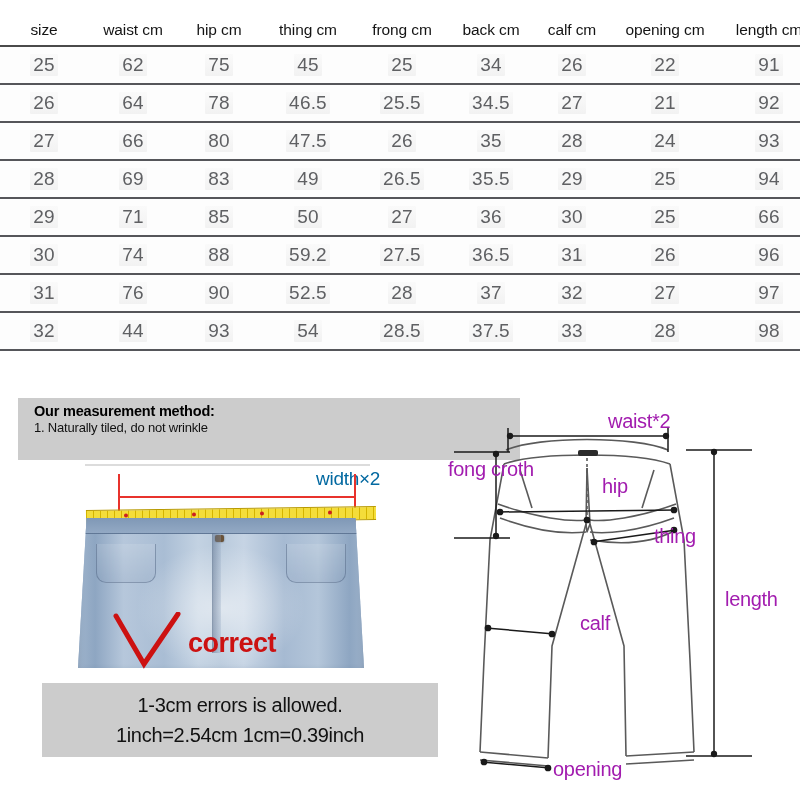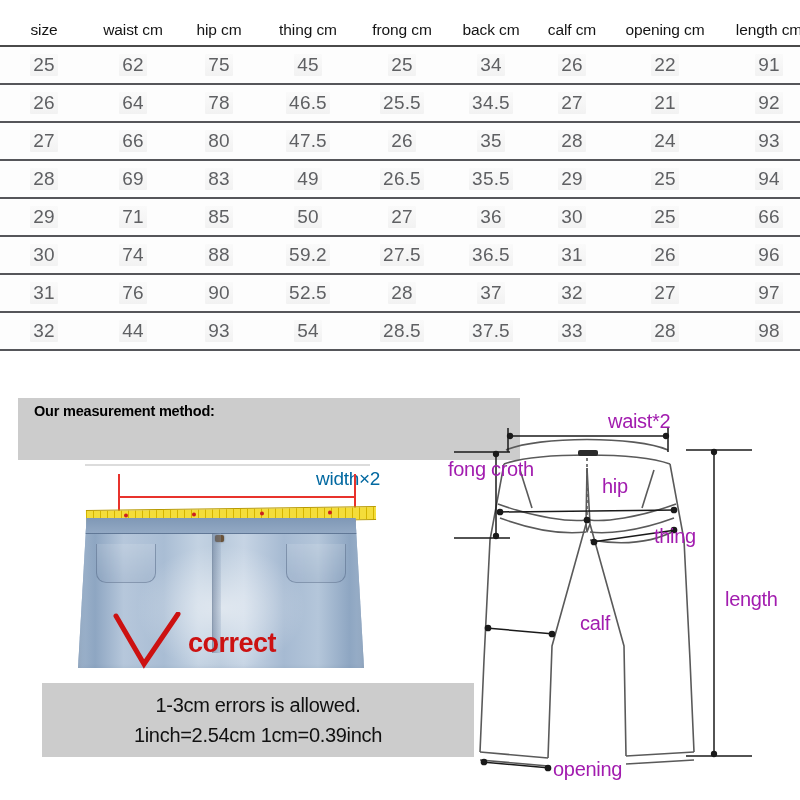--- a/index.html
+++ b/index.html
@@ -155,21 +155,21 @@
   #check-mark{
     position:absolute;left:112px;top:612px;width:70px;height:58px;
     pointer-events:none;
   }
   #correct-label{
     position:absolute;left:188px;top:628px;
     font-size:27px;font-weight:bold;color:#cc1111;letter-spacing:-0.5px;
   }
 
   #errors-box{
-    position:absolute;left:42px;top:683px;width:432px;height:74px;
+    position:absolute;left:42px;top:683px;width:396px;height:74px;
     background:#cccccc;
     display:flex;flex-direction:column;
     align-items:center;justify-content:center;
   }
   .errors-line{
     font-size:20px;color:#111;line-height:30px;letter-spacing:-0.3px;
   }
 
   
   #pants-panel{
@@ -305,20 +305,21 @@
           <td><span>33</span></td>
           <td><span>28</span></td>
           <td><span>98</span></td>
         </tr>
       </tbody>
   </table>
 </div>
 
 <div id="method-box">
   <div id="method-title">Our measurement method:</div>
+  <div class="method-line">1. Naturally tiled, do not wrinkle</div>
 </div>
 
 <div id="photo-divider"></div>
 
 <div id="photo-wrap">
 
   <div id="width-label">width×2</div>
 
   <div id="bracket-left"></div>
   <div id="bracket-right"></div>

